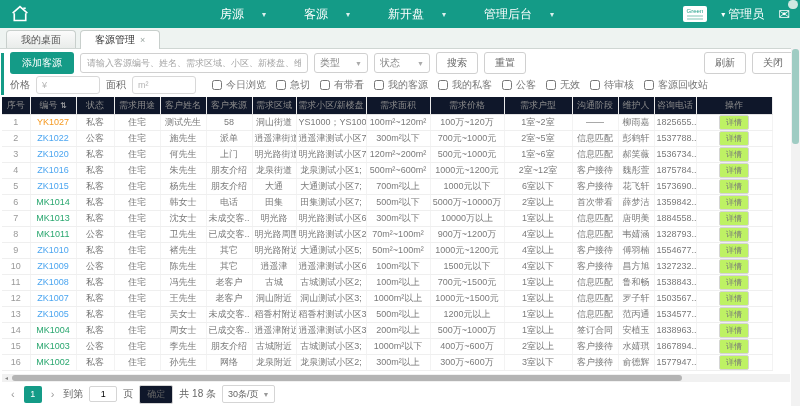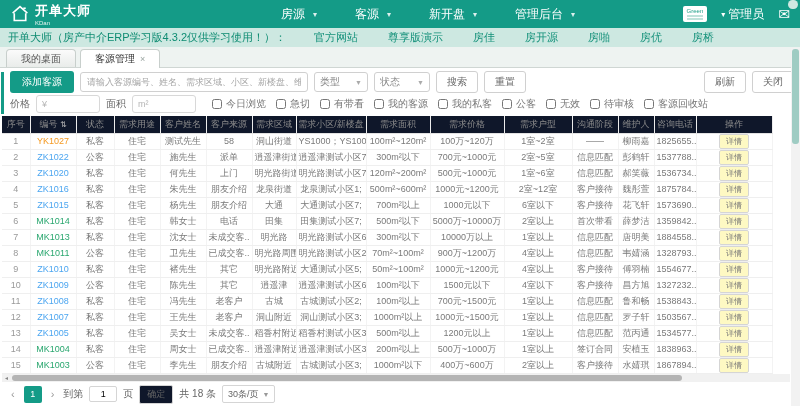--- a/index.html
+++ b/index.html
@@ -7,21 +7,21 @@
     font-family:"Liberation Sans","DejaVu Sans",sans-serif; }
   .app { width:800px; height:406px; display:flex; flex-direction:column; position:relative; background:#fff; }
 
   
   .topbar { height:28px; background:#149b87; display:flex; align-items:center; color:#fff; flex:none; padding:0 10px; }
   .logo { display:flex; align-items:center; gap:5px; margin-right:40px; }
   .logo svg { display:block; }
   .logo-sub { font-size:6px; color:#e8f5f1; line-height:6px; }
   .brand { font-size:13px; font-weight:bold; letter-spacing:1px; }
   .nav-menus { display:flex; gap:38px; margin-left:150px; }
-  .nav-item { font-size:12px; cursor:pointer; display:flex; align-items:center; gap:8px;justify-content:space-between; }
+  .nav-item { font-size:12px; cursor:pointer; display:flex; align-items:center; gap:18px;justify-content:space-between; }
   .nav-item .caret { font-size:8px; opacity:.85; }
   .top-right { margin-left:auto; display:flex; align-items:center; gap:14px; }
   .cert-badge { background:#fff; color:#1d9e86; font-size:6px; line-height:6px; padding:2px 4px; border-radius:2px; text-align:center; }
   .cert-badge .bar { height:2px; background:#bfe2da; margin-top:1px; }
   .user { font-size:12px; display:flex; align-items:center; gap:3px; }
   .user .caret { font-size:8px; }
   .mail { position:relative; font-size:14px; }
   .mail-badge { position:absolute; top:-6px; right:-8px; background:#cfe8e1; color:#1d9e86; font-size:7px; border-radius:6px; padding:0 3px; line-height:9px; }
 
   
@@ -55,21 +55,21 @@
   .chk { display:flex; align-items:center; gap:4px; margin-left:10px; color:#777; cursor:pointer; white-space:nowrap; }
   .chk input { width:10px; height:10px; margin:0; }
 
   
   .table-region { flex:1; position:relative; margin-left:2px; min-height:0; overflow:hidden; }
   table { border-collapse:collapse; table-layout:fixed; width:770px; font-size:9px; }
   th { height:17px; background:#0f172a; color:#8a8a8a; font-weight:normal; border-bottom:1px solid #e2e2e2; border-right:1px solid #ececec; white-space:nowrap; overflow:hidden; }
   .sort-ic { color:#b5b5b5; font-size:8px; }
   td { height:14px; border-bottom:1px solid #efefef; border-right:1px solid #f3f3f3; color:#7a7a7a; text-align:center; white-space:nowrap; overflow:hidden; padding:0 2px; }
   td.code { cursor:pointer; }
-  .detail-btn { border:1px solid #d5d5d5; background:#fef9c3; color:#777; font-size:8px; padding:1px 6px; border-radius:2px; cursor:pointer; font-family:inherit; }
+  .detail-btn { border:1px solid #d5d5d5; background:#bef264; color:#777; font-size:8px; padding:1px 6px; border-radius:2px; cursor:pointer; font-family:inherit; }
   .vscroll { position:absolute; top:0; right:0; width:9px; bottom:0; background:#f6f6f6; }
   .vscroll .arrow { height:9px; font-size:6px; color:#999; text-align:center; line-height:9px; }
   .vscroll .thumb { width:7px; margin:1px auto; height:58px; background:#c6c6c6; border-radius:3px; }
   .hscroll { height:8px; margin:0 10px 0 2px; background:#f1f1f1; position:relative; flex:none; }
   .hscroll .thumb { position:absolute; left:10px; top:1px; height:6px; width:670px; background:#b4b4b4; border-radius:3px; }
   .hscroll .arrow { position:absolute; left:0; top:0; width:9px; height:8px; font-size:6px; color:#888; text-align:center; line-height:8px; }
   .page-scroll { position:absolute; right:0; top:48px; bottom:0; width:9px; background:#f2f2f2; }
   .page-scroll .thumb { width:7px; margin:1px; height:95px; background:#9fccc3; border-radius:3px; }
 
   
@@ -86,24 +86,20 @@
 
 <div class="app">
 
   <div class="topbar">
     <div class="logo">
       <svg width="20" height="18" viewBox="0 0 24 22">
         <path d="M3 10 L12 2 L21 10" fill="none" stroke="#fff" stroke-width="2"></path>
         <path d="M5 10 L5 19 L19 19 L19 10" fill="none" stroke="#fff" stroke-width="2"></path>
         <rect x="16" y="3" width="3" height="2" fill="#fff"></rect>
       </svg>
-      <div>
-        <div class="brand">开单大师</div>
-        <div class="logo-sub">KDan</div>
-      </div>
     </div>
     <div class="nav-menus">
         <div class="nav-item">
           <span>房源</span>
           <span class="caret">▾</span>
         </div>
         <div class="nav-item">
           <span>客源</span>
           <span class="caret">▾</span>
         </div>
@@ -126,32 +122,20 @@
         <span class="caret">▾</span>
         <span>管理员</span>
       </div>
       <div class="mail">
         <span>✉</span>
         <span class="mail-badge">&nbsp;&nbsp;</span>
       </div>
     </div>
   </div>
 
-  <div class="notice">
-    <span>开单大师（房产中介ERP学习版4.3.2仅供学习使用！）：</span>
-    <span class="notice-links">
-        <span class="notice-link">官方网站</span>
-        <span class="notice-link">尊享版演示</span>
-        <span class="notice-link">房佳</span>
-        <span class="notice-link">房开源</span>
-        <span class="notice-link">房啪</span>
-        <span class="notice-link">房优</span>
-        <span class="notice-link">房桥</span>
-      </span>
-  </div>
 
   <div class="tabbar">
       <div class="tab">
         <span>我的桌面</span>
       </div>
       <div class="tab active">
         <span>客源管理</span>
         <span class="close">×</span>
       </div>
     </div>

